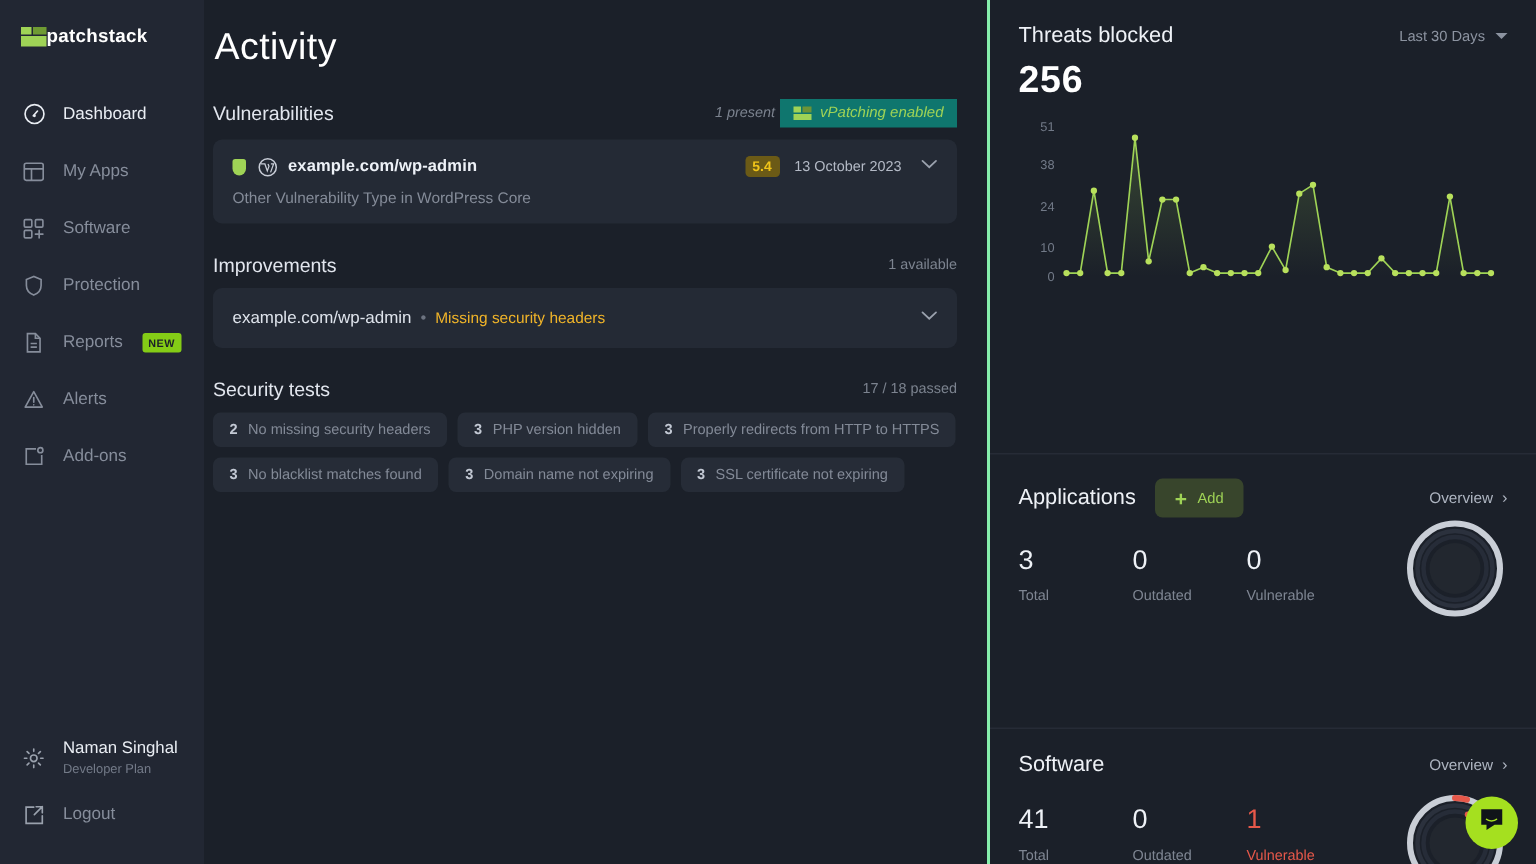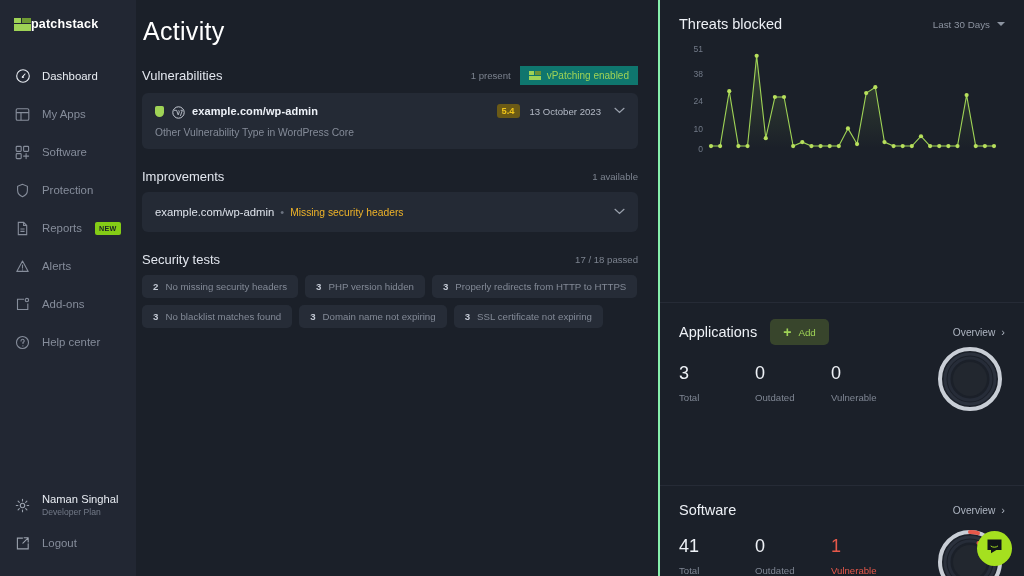--- a/index.html
+++ b/index.html
@@ -50,21 +50,21 @@
     width: 524px; flex: 0 0 524px; padding: 12px 20px 0 6px;
     border-right: 2px solid #86efac; height:576px;
   }
   .page-title { color:#fff; font-size:25px; font-weight:400; letter-spacing:.3px; margin:5px 0 0 1px; }
 
   .sec-head {
     display:flex; align-items:center; justify-content:space-between;
     margin-top:20px; margin-bottom:8px;
   }
   .sec-title { color:#e2e6ee; font-size:13px; }
-  .sec-right { display:flex; align-items:center; gap:9px; }
+  .sec-right { display:flex; align-items:center; gap:3px;font-style:italic; }
   .sec-meta { color:#7c838f; font-size:9.6px; }
   .vpatch {
     display:flex; align-items:center; gap:6px;
     background:#0f766e; color:#9fd356; font-size:10px;
     padding:4px 9px; border-radius:0; cursor:pointer;
   }
   .vpatch-ico { width:12px;height:9px;position:relative;flex:0 0 12px; }
   .vpatch-ico i { position:absolute; background:#9fd356; display:block;}
   .vpatch-ico i.a{left:0;top:0;width:5px;height:4px;}
   .vpatch-ico i.b{left:6px;top:0;width:6px;height:4px;background:#6d9437;}
@@ -215,29 +215,20 @@
         <span>Alerts</span>
       </div>
       <div class="nav-item">
         <span class="ico">
             <svg width="15" height="15" viewBox="0 0 15 15" fill="none" stroke="#868d9b" stroke-width="1.1">
               <path d="M9 2.2H2.5v10.3h10.3V6.4"></path>
               <circle cx="11.9" cy="3.1" r="1.7"></circle>
             </svg>
           </span>
         <span>Add-ons</span>
-      </div>
-      <div class="nav-item">
-        <span class="ico">
-            <svg width="15" height="15" viewBox="0 0 15 15" fill="none" stroke="#868d9b" stroke-width="1.1">
-              <circle cx="7.5" cy="7.5" r="6"></circle>
-              <path d="M6 5.9a1.6 1.6 0 1 1 2 1.5v1.1M7.9 10.8v.1" stroke-linecap="round"></path>
-            </svg>
-          </span>
-        <span>Help center</span>
       </div>
     </div>
 
     <div class="sidebar-bottom">
       <div class="user-row">
         <span class="ico" style="width:17px;height:17px;flex:0 0 17px;display:flex;align-items:center;justify-content:center;">
             <svg width="15" height="15" viewBox="0 0 15 15" fill="none" stroke="#9aa1ad" stroke-width="1.1">
               <circle cx="7.5" cy="7.5" r="2.2"></circle>
               <path d="M7.5 1.3v1.6M7.5 12.1v1.6M1.3 7.5h1.6M12.1 7.5h1.6M3.1 3.1l1.2 1.2M10.7 10.7l1.2 1.2M11.9 3.1l-1.2 1.2M4.3 10.7l-1.2 1.2" stroke-linecap="round"></path>
             </svg>
@@ -346,20 +337,21 @@
     <div class="right">
 
       <div class="panel" style="height:280px">
         <div class="panel-head">
           <span class="panel-title">Threats blocked</span>
           <span class="dropdown">
             <span>Last 30 Days</span>
             <span class="caret"></span>
           </span>
         </div>
+        <div class="bignum">256</div>
         <div class="chart-wrap">
           <svg id="chart-svg" width="325" height="128" viewBox="0 0 325 128">
               <defs>
                 <linearGradient id="g1" x1="0" y1="0" x2="0" y2="1">
                   <stop offset="0%" stop-color="#9fd356" stop-opacity="0.22"></stop>
                   <stop offset="100%" stop-color="#9fd356" stop-opacity="0"></stop>
                 </linearGradient>
               </defs>
               <text x="24" y="13.5" text-anchor="end" fill="#727a88" font-size="8.5" font-family="&quot;Liberation Sans&quot;, sans-serif">51</text>
               <text x="24" y="38.99019607843137" text-anchor="end" fill="#727a88" font-size="8.5" font-family="&quot;Liberation Sans&quot;, sans-serif">38</text>

